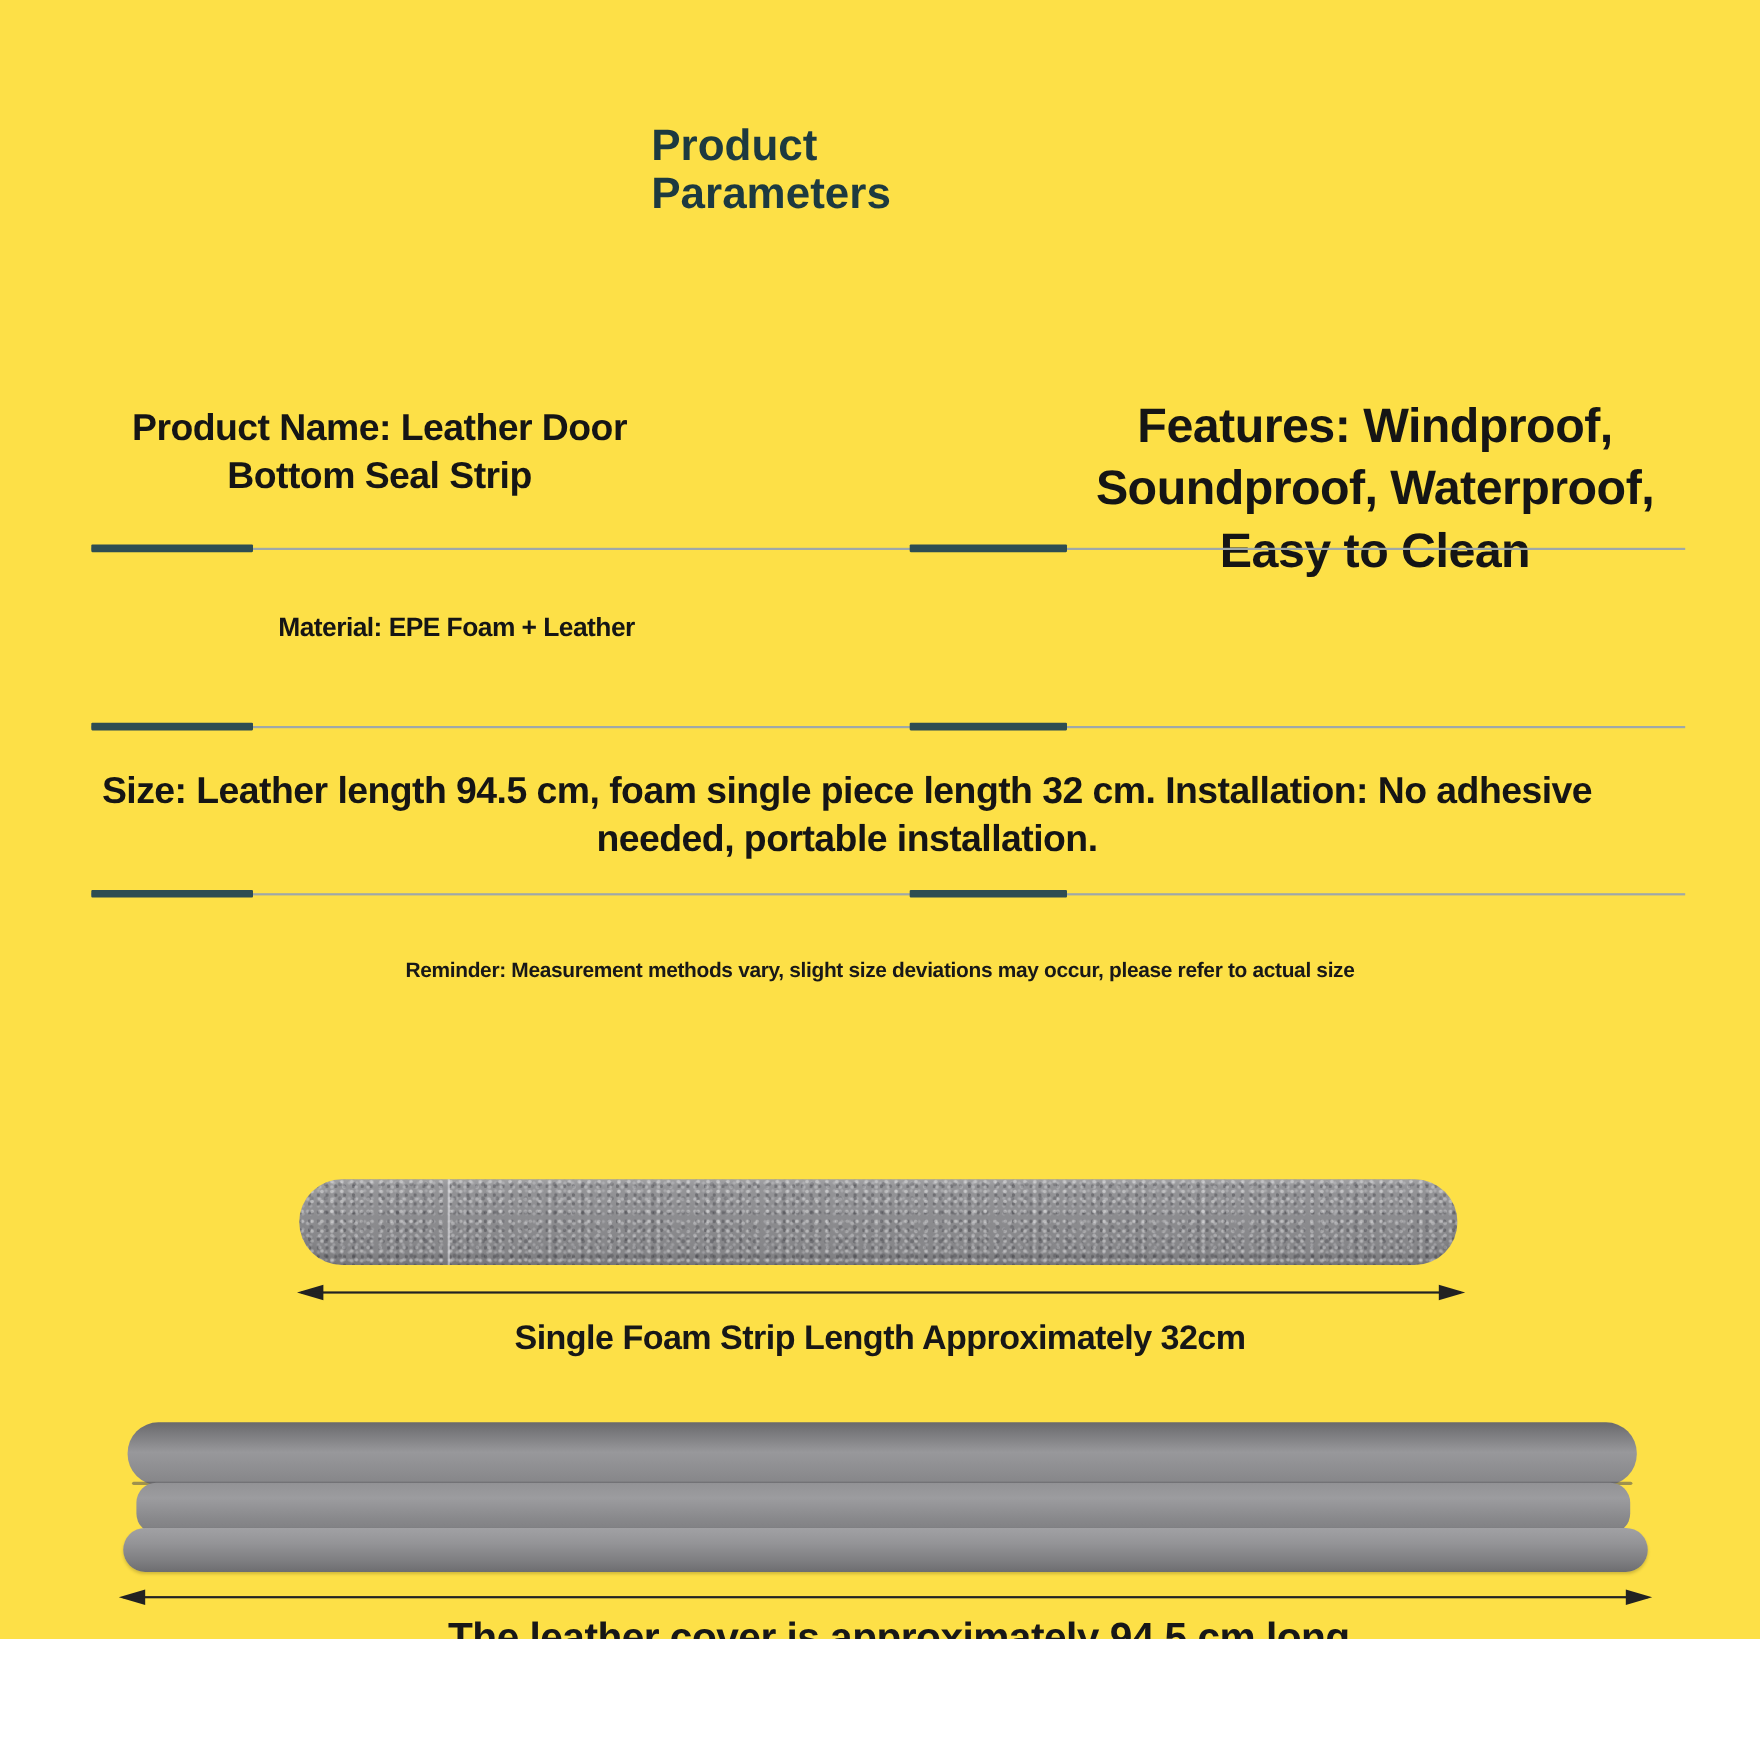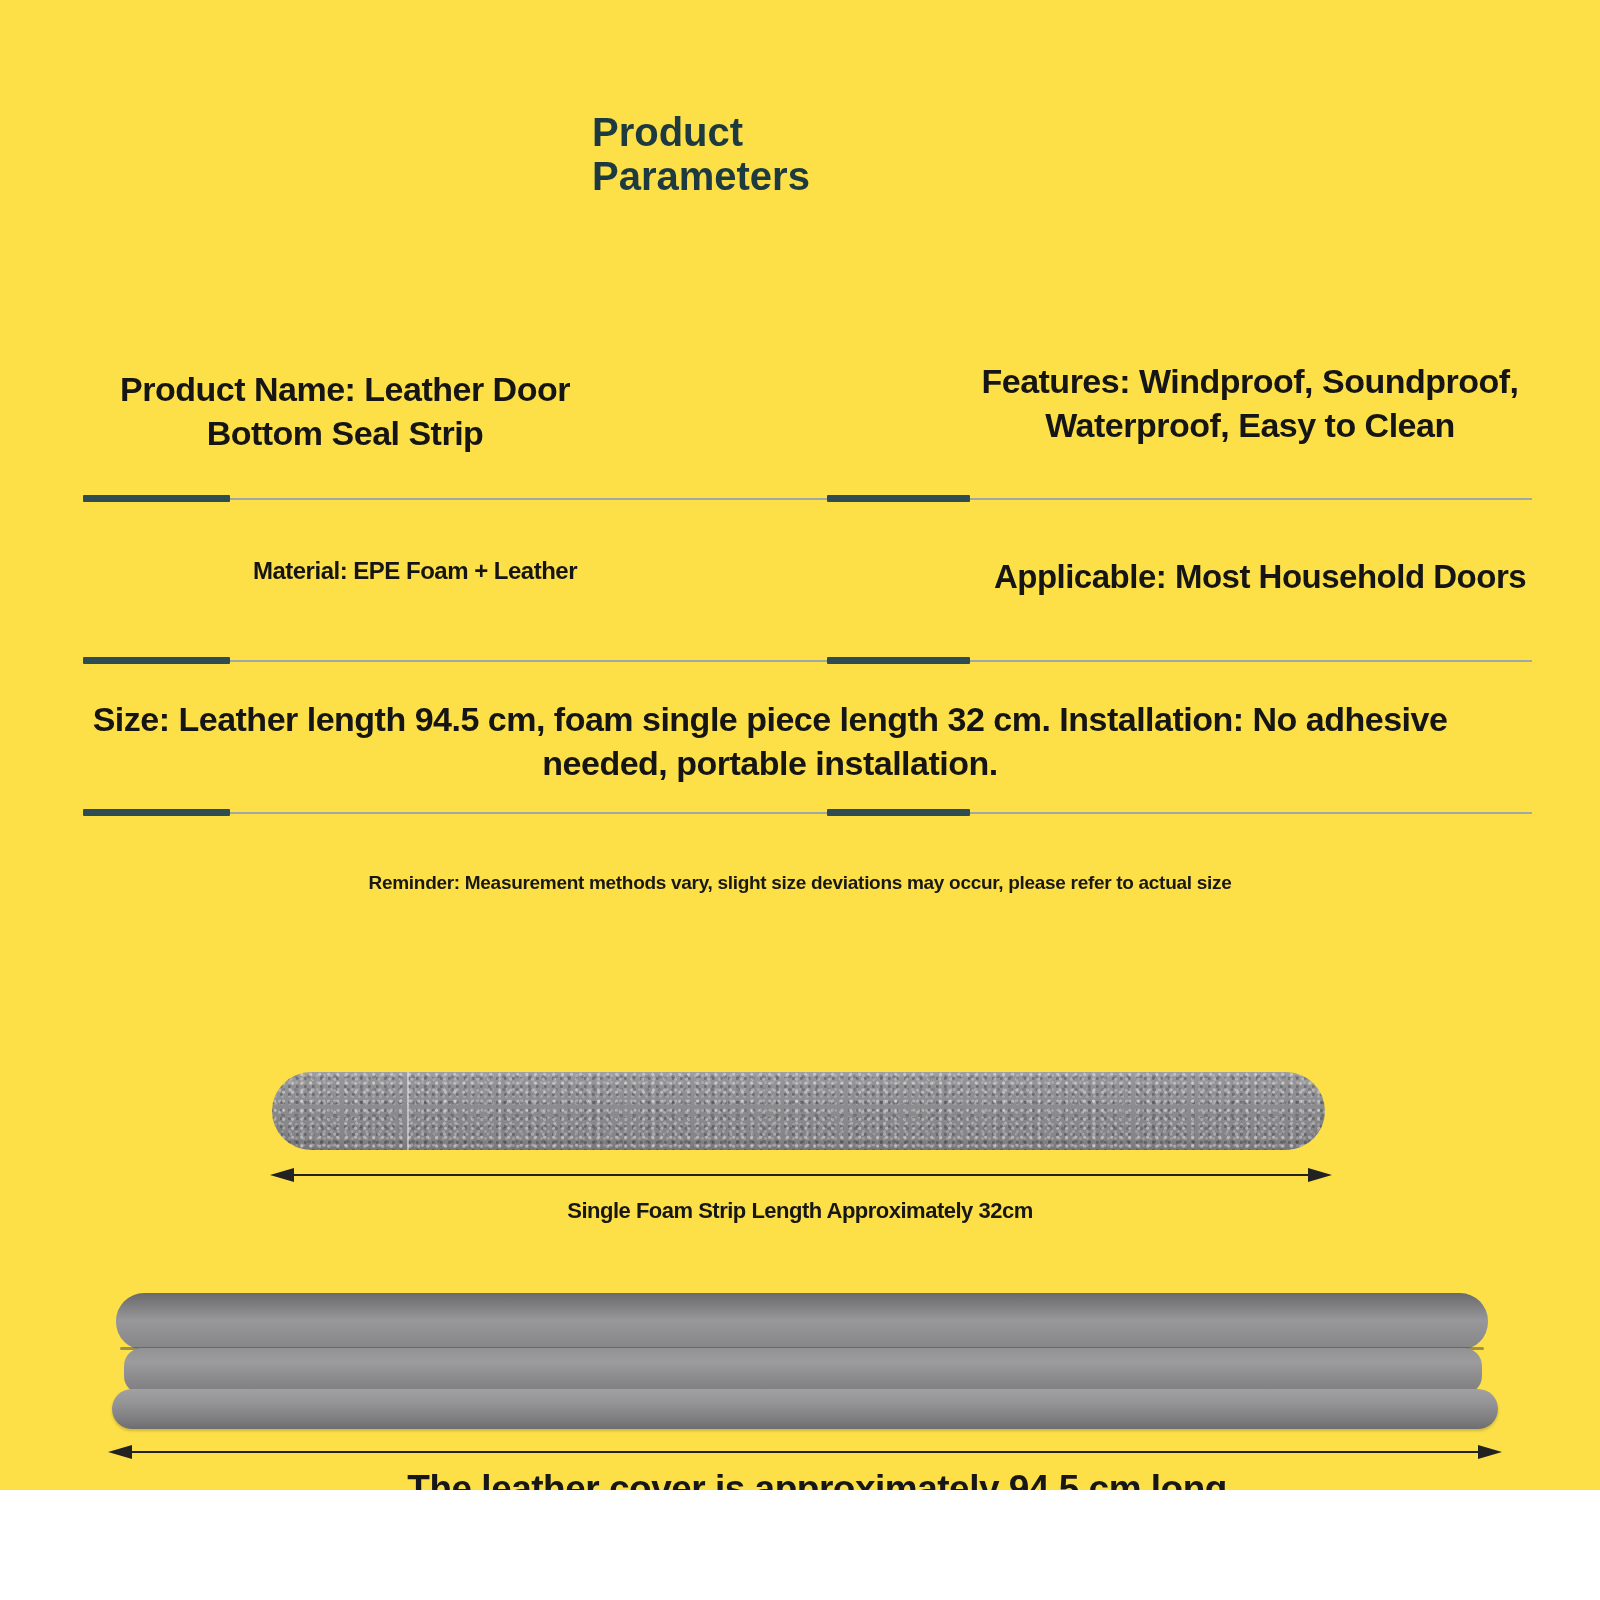--- a/index.html
+++ b/index.html
@@ -12,21 +12,21 @@
     position:absolute;left:592px;top:110px;
     font-size:40px;font-weight:700;line-height:1.1;color:#1d3a40;letter-spacing:0;
   }
   .subtitle{
     position:absolute;left:0;top:208px;width:1600px;text-align:center;
     font-size:40px;font-weight:400;color:#4a6462;letter-spacing:5px;
   }
   
   .spec{position:absolute;font-weight:700;letter-spacing:-0.5px;line-height:1.28;text-align:center;}
   .spec.name       {left:65px; top:368px;width:560px; font-size:34px;}
-  .spec.features   {left:950px;top:360px;width:600px; font-size:34px;}
+  .spec.features   {left:950px;top:360px;width:600px; font-size:44px;}
   .spec.material   {left:65px; top:556px;width:700px; font-size:24px;}
   .spec.applicable {left:950px;top:556px;width:620px; font-size:33px;}
   .spec.size       {left:65px; top:698px;width:1410px;font-size:34px;}
   .reminder{
     position:absolute;left:0;top:872px;width:1600px;text-align:center;
     font-size:19px;font-weight:700;letter-spacing:-0.3px;color:#181818;
   }
   
   .divider{position:absolute;left:83px;width:1449px;height:7px;}
   .divider .rail{position:absolute;left:0;right:0;top:3px;height:2px;background:#9fa8a8;}
@@ -73,21 +73,21 @@
   
   .arrow{position:absolute;height:14px;}
   .arrow .line{position:absolute;left:4px;right:4px;top:6px;height:2px;background:#222;}
   .arrow .head{position:absolute;top:0;width:0;height:0;border-top:7px solid transparent;border-bottom:7px solid transparent;}
   .arrow .head.left {left:0; border-right:24px solid #222;}
   .arrow .head.right{right:0;border-left:24px solid #222;}
   .arrow.foam-arrow   {left:270px;top:1168px;width:1062px;}
   .arrow.leather-arrow{left:108px;top:1445px;width:1394px;}
   
   .diagram-label{position:absolute;left:0;width:1600px;text-align:center;font-weight:700;letter-spacing:-0.5px;color:#171717;}
-  .diagram-label.foam-label   {top:1198px;font-size:22px;}
+  .diagram-label.foam-label   {top:1198px;font-size:31px;}
   .diagram-label.leather-label{top:1468px;font-size:37px;margin-left:22px;}
 </style>
 </head>
 <body>
 
 <div class="page">
 
   <div class="title">
     <div>Product</div>
     <div>Parameters</div>
@@ -96,21 +96,20 @@
   <div class="spec name">Product Name: Leather Door Bottom Seal Strip</div>
   <div class="spec features">Features: Windproof, Soundproof, Waterproof, Easy to Clean</div>
 
   <div class="divider d1">
     <span class="rail"></span>
     <span class="accent a1"></span>
     <span class="accent a2"></span>
   </div>
 
   <div class="spec material">Material: EPE Foam + Leather</div>
-  <div class="spec applicable">Applicable: Most Household Doors</div>
 
   <div class="divider d2">
     <span class="rail"></span>
     <span class="accent a1"></span>
     <span class="accent a2"></span>
   </div>
 
   <div class="spec size">Size: Leather length 94.5 cm, foam single piece length 32 cm. Installation: No adhesive needed, portable installation.</div>
 
   <div class="divider d3">

